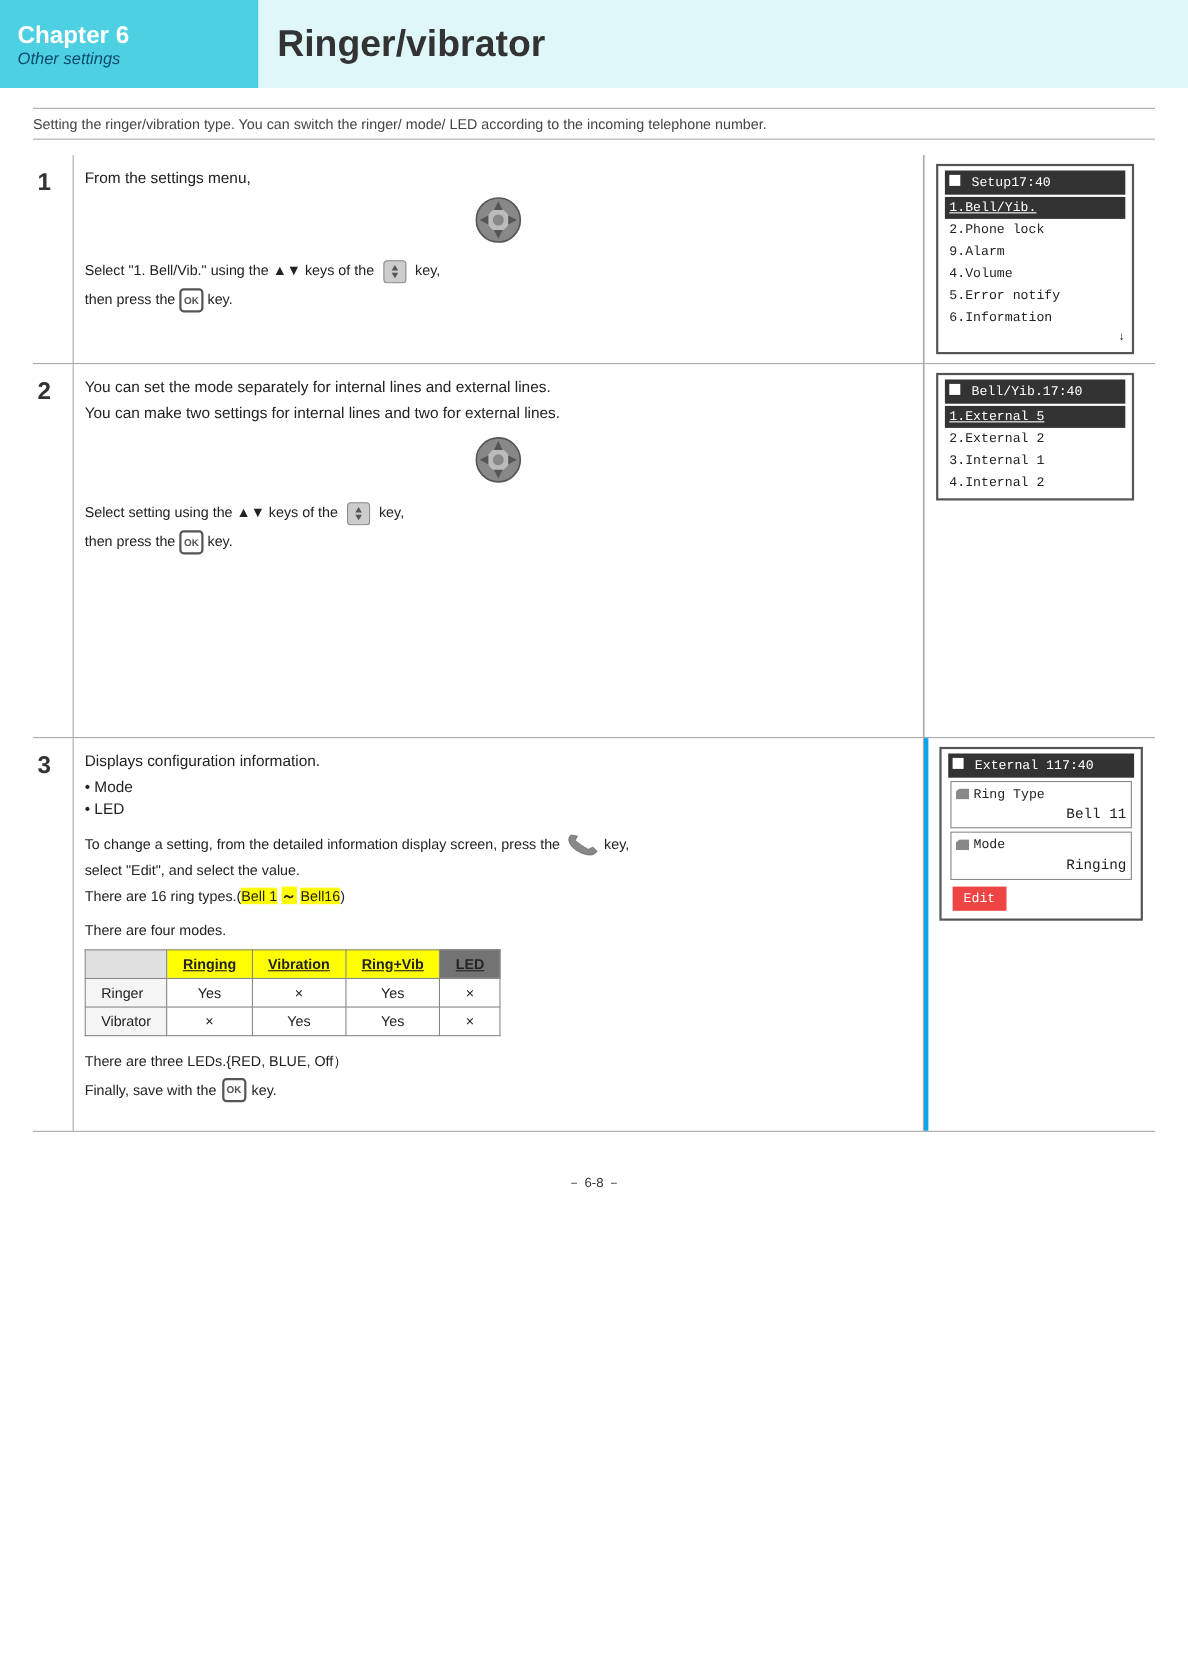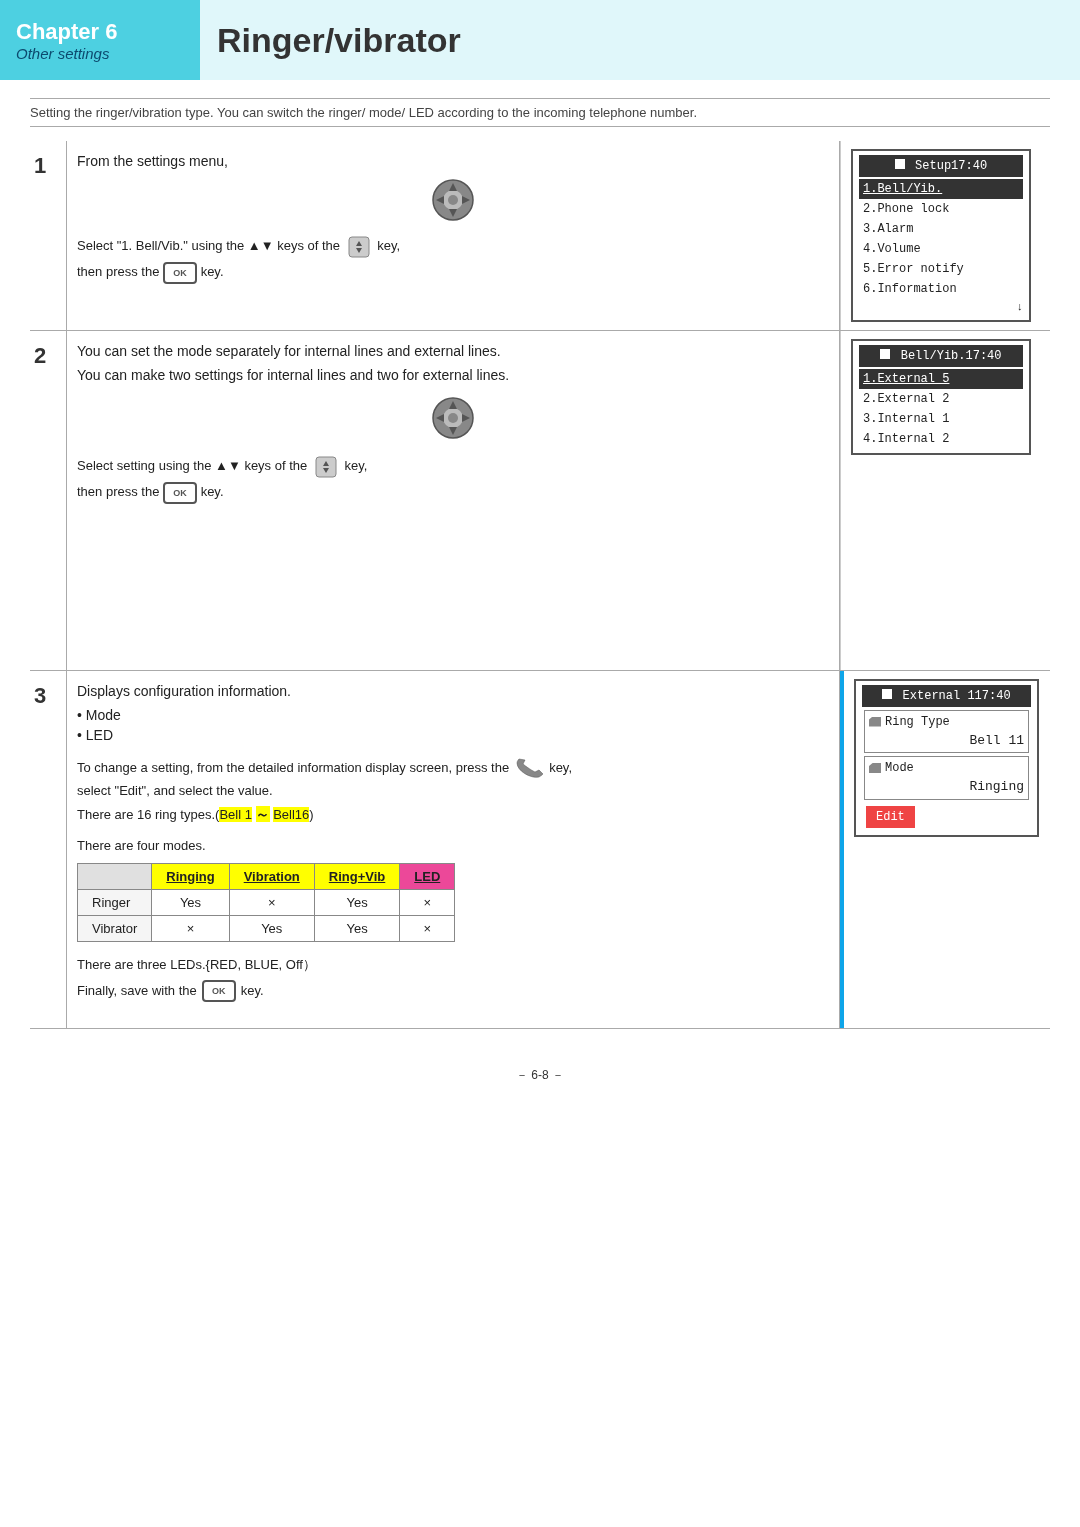--- a/index.html
+++ b/index.html
@@ -14,21 +14,21 @@
     }
 
     
     .header-bar {
       display: flex;
       align-items: stretch;
       height: 80px;
     }
     .header-chapter {
       background: #4dd0e1;
-      width: 200px;
+      width: 235px;
       display: flex;
       flex-direction: column;
       justify-content: center;
       padding: 10px 16px;
     }
     .header-chapter .chapter-text {
       font-size: 22px;
       font-weight: bold;
       color: #fff;
     }
@@ -98,21 +98,21 @@
       border: 2px solid #555;
       background: #fff;
       padding: 4px 6px;
       font-family: 'Courier New', monospace;
       font-size: 12px;
       line-height: 1.5;
       width: 180px;
     }
     .phone-screen .screen-header {
       display: flex;
-      justify-content: center;
+      justify-content: flex-start;
       align-items: center;
       background: #333;
       color: #fff;
       padding: 2px 4px;
       font-size: 12px;
       margin-bottom: 2px;
     }
     .phone-screen .menu-item {
       padding: 1px 4px;
       font-size: 12px;
@@ -132,21 +132,21 @@
     }
     .step1-instruction {
       font-size: 13px;
       margin-bottom: 4px;
     }
 
     .ok-key {
       display: inline-flex;
       align-items: center;
       justify-content: center;
-      width: 34px;
+      width: 22px;
       height: 22px;
       border: 2px solid #555;
       border-radius: 4px;
       font-size: 9px;
       font-weight: bold;
       vertical-align: middle;
       color: #555;
       font-family: Arial, sans-serif;
     }
 
@@ -166,21 +166,21 @@
       padding: 5px 14px;
       text-align: center;
     }
     .modes-table th {
       background: #e0e0e0;
       font-weight: bold;
     }
     .modes-table th.ringing { background: #ffff00; text-decoration: underline; }
     .modes-table th.vibration { background: #ffff00; text-decoration: underline; }
     .modes-table th.ringvib { background: #ffff00; text-decoration: underline; }
-    .modes-table th.led { background: #ec4899; text-decoration: underline; }
+    .modes-table th.led { background: #737373; text-decoration: underline; }
     .modes-table td.row-label { text-align: left; background: #f5f5f5; }
 
     
     .bullet-item {
       margin: 4px 0;
       font-size: 14px;
     }
 
     .step3-screen {
       width: 185px;
@@ -270,21 +270,21 @@
       <div class="phone-screen">
         <div class="screen-header">
           <span>
             <span style="display:inline-block;width:10px;height:10px;background:#fff;margin-right:3px;"></span>
             <span>Setup</span>
           </span>
           <span>17:40</span>
         </div>
         <div class="menu-item active underline">1.Bell/Yib.</div>
         <div class="menu-item">2.Phone lock</div>
-        <div class="menu-item">3.Alarm</div>
+        <div class="menu-item">9.Alarm</div>
         <div class="menu-item">4.Volume</div>
         <div class="menu-item">5.Error notify</div>
         <div class="menu-item">6.Information</div>
         <div style="text-align:right; font-size:11px;">↓</div>
       </div>
     </div>
   </div>
 
   <div class="step-row" style="min-height:340px;">
     <div class="step-number">2</div>

